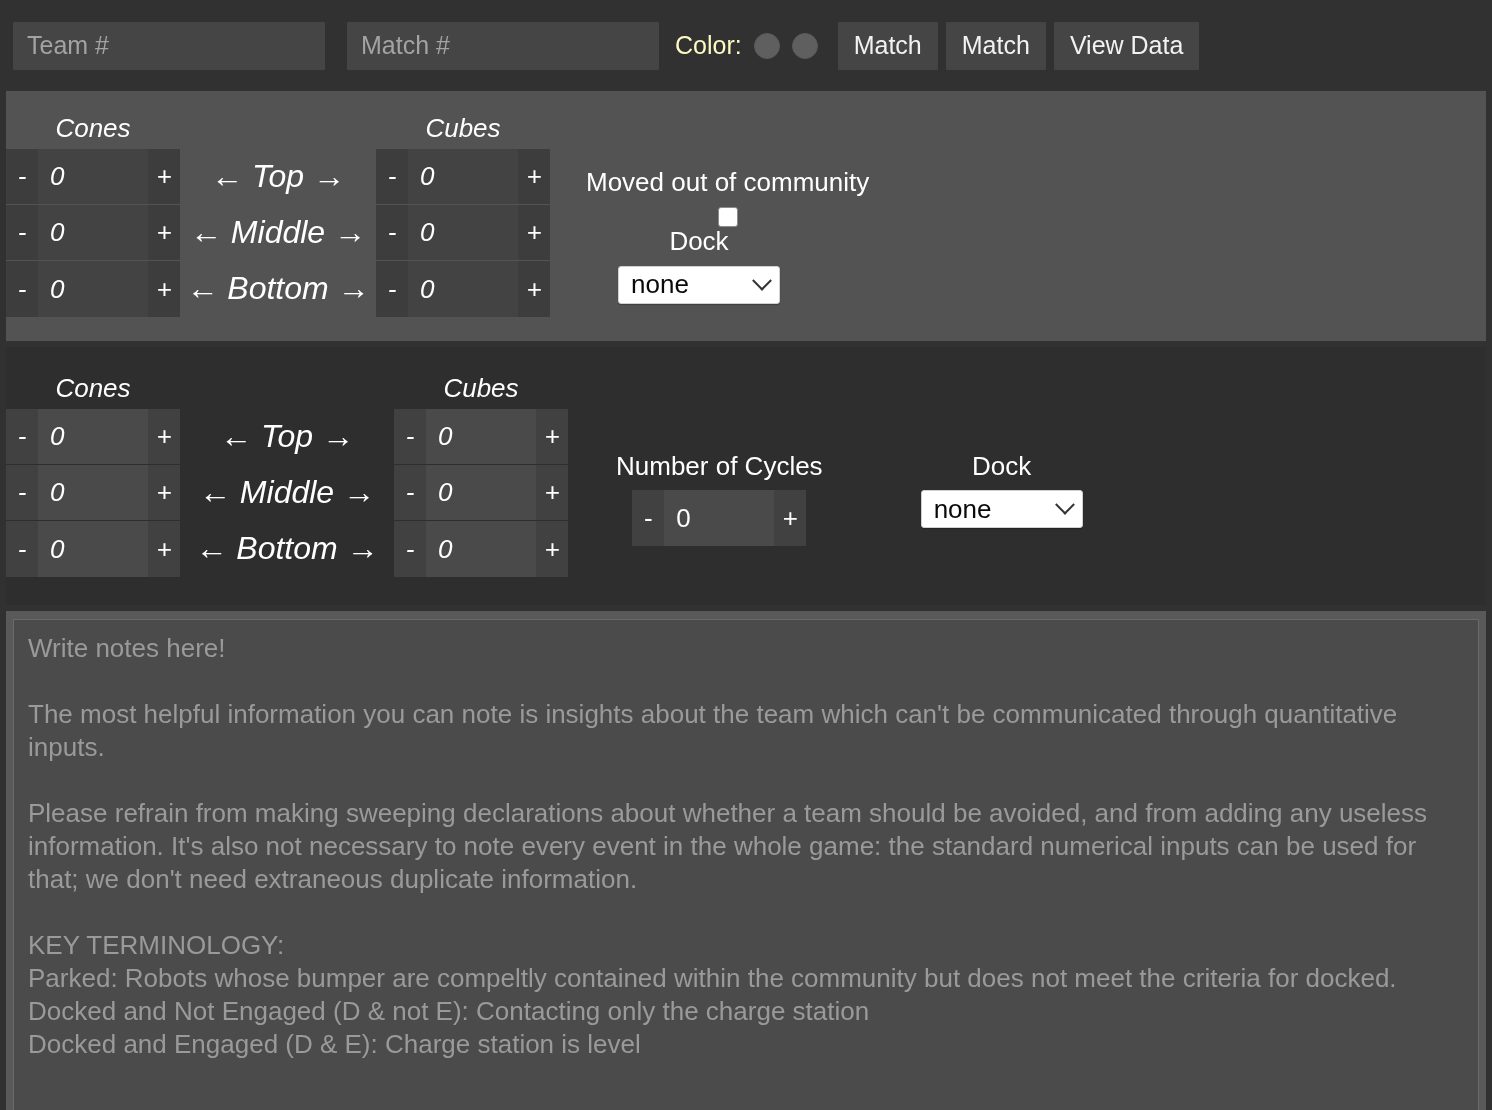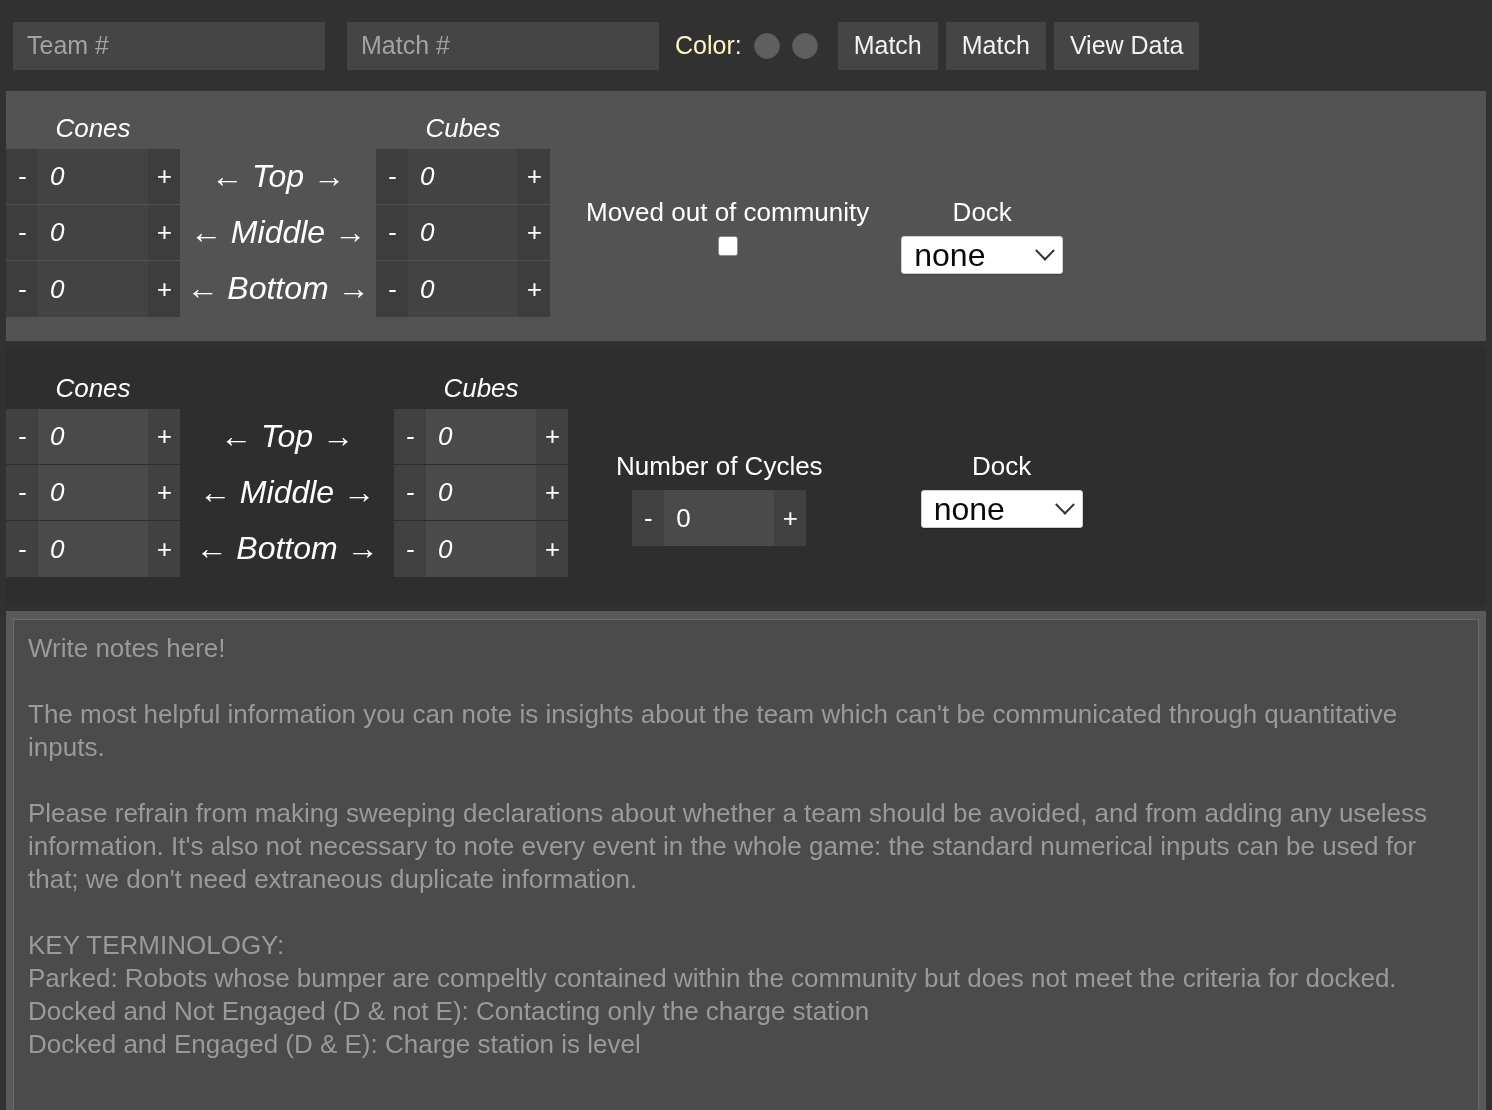--- a/index.html
+++ b/index.html
@@ -190,21 +190,21 @@
     background: #ffffff;
     border: 1px solid #d0d0d0;
     border-radius: 3px;
     height: 38px;
     width: 162px;
     display: flex;
     align-items: center;
     justify-content: space-between;
     padding: 0 10px 0 12px;
     color: #0a0a0a;
-    font-size: 32px;
+    font-size: 26px;
     cursor: pointer;
     box-shadow: 0 1px 1px rgba(0,0,0,0.25);
   }
   .chev {
     width: 14px; height: 14px;
     border-right: 2px solid #333;
     border-bottom: 2px solid #333;
     transform: rotate(45deg) translate(-3px,-3px);
   }
 
@@ -297,21 +297,21 @@
         </div>
         <div class="stepper">
           <div class="minus">-</div>
           <div class="numfield">0</div>
           <div class="plus">+</div>
         </div>
       </div>
     </div>
   </div>
 
-  <div class="extras" style="margin-top:40px; margin-left:36px;">
+  <div class="extras" style="margin-top:40px; margin-left:36px;flex-direction:column;">
     <div class="extra-group">
       <div class="extra-label">Moved out of community</div>
       <div class="checkbox"></div>
     </div>
     <div class="extra-group" style="margin-left:32px;">
       <div class="extra-label">Dock</div>
       <div class="dropdown">
         <span>none</span>
         <span class="chev"></span>
       </div>

